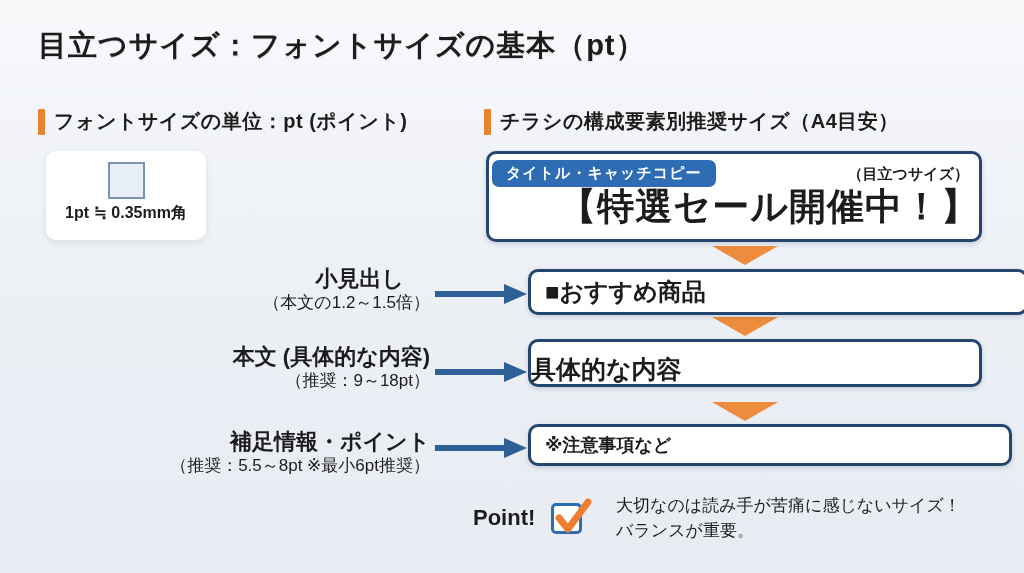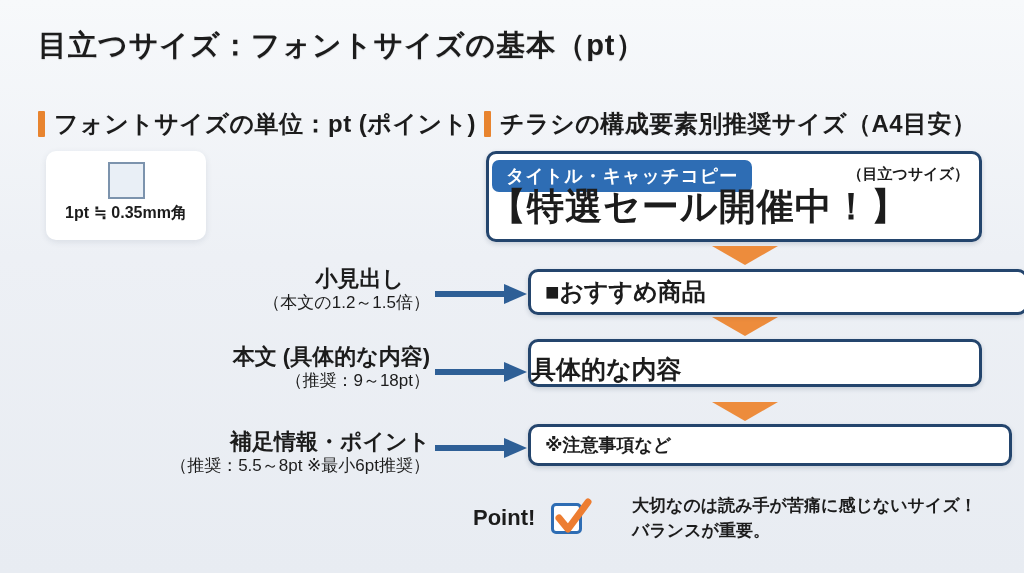--- a/index.html
+++ b/index.html
@@ -18,21 +18,21 @@
     position:relative;width:1024px;height:573px;
     background:linear-gradient(180deg,#f7f9fb 0%,#edf0f5 45%,#e8ecf2 100%);
   }
   .page-title{
     position:absolute;left:38px;top:26px;
     font-size:29px;font-weight:bold;letter-spacing:1px;
     text-shadow:0 1px 1px rgba(0,0,0,0.12);
   }
   .section-heading{
     position:absolute;top:108px;display:flex;align-items:center;gap:9px;
-    font-size:24px;font-weight:bold;letter-spacing:0.5px;
+    font-size:20px;font-weight:bold;letter-spacing:0.5px;
   }
   .section-heading.left{left:38px;}
   .section-heading.right{left:484px;}
   .accent-bar{display:inline-block;width:7px;height:26px;background:var(--accent-orange);border-radius:1px;}
   
   .pt-card{
     position:absolute;left:46px;top:151px;width:160px;height:89px;
     background:#fff;border-radius:10px;box-shadow:0 2px 6px rgba(40,60,90,0.10);
     text-align:center;
   }
@@ -43,26 +43,26 @@
   .pt-caption{font-size:16px;font-weight:bold;}
   
   .sample-box{
     position:absolute;background:#fff;border:3px solid var(--box-border);
     border-radius:10px;box-shadow:0 2px 5px rgba(30,50,80,0.18);
   }
   .box-title{left:486px;top:151px;width:496px;height:91px;}
   .badge{
     position:absolute;left:3px;top:6px;
     background:var(--badge-blue);color:#fff;
-    font-size:18px;font-weight:bold;letter-spacing:1px;
+    font-size:15px;font-weight:bold;letter-spacing:1px;
     padding:4px 14px;border-radius:7px;
   }
   .box-note{position:absolute;right:10px;top:11px;font-size:15px;font-weight:bold;}
   .box-sample-text{
-    position:absolute;left:0;right:0;top:33px;text-align:left;
+    position:absolute;left:0;right:0;top:33px;text-align:right;
     font-size:37px;font-weight:bold;letter-spacing:1px;line-height:1.1;
   }
   .box-row2{left:528px;top:269px;width:500px;height:46px;font-size:24px;font-weight:bold;line-height:40px;padding-left:14px;}
   .box-row3{left:528px;top:339px;width:454px;height:48px;font-size:25px;font-weight:bold;line-height:54px;}
   .box-row4{left:528px;top:424px;width:484px;height:42px;font-size:18px;font-weight:bold;line-height:36px;padding-left:14px;}
   
   .tri-down{
     position:absolute;left:712px;width:0;height:0;
     border-left:33px solid transparent;border-right:33px solid transparent;
     border-top:19px solid var(--tri-orange);
@@ -86,21 +86,21 @@
   .arrow-1{left:435px;top:284px;}
   .arrow-2{left:435px;top:362px;}
   .arrow-3{left:435px;top:438px;}
   
   .point-label{position:absolute;left:473px;top:505px;font-size:22px;font-weight:bold;}
   .point-checkbox{
     position:absolute;left:551px;top:503px;width:31px;height:31px;
     background:#fff;border:3px solid var(--badge-blue);border-radius:5px;
   }
   .point-checkbox svg{position:absolute;left:1px;top:-10px;overflow:visible;}
-  .point-text{position:absolute;left:632px;top:493px;font-size:17px;font-weight:bold;line-height:25px;}
+  .point-text{position:absolute;left:616px;top:493px;font-size:17px;font-weight:normal;line-height:25px;}
 </style>
 </head>
 <body>
 
 <div class="canvas">
 
   <h1 class="page-title">目立つサイズ：フォントサイズの基本（pt）</h1>
 
   <div class="section-heading left">
     <span class="accent-bar"></span>

